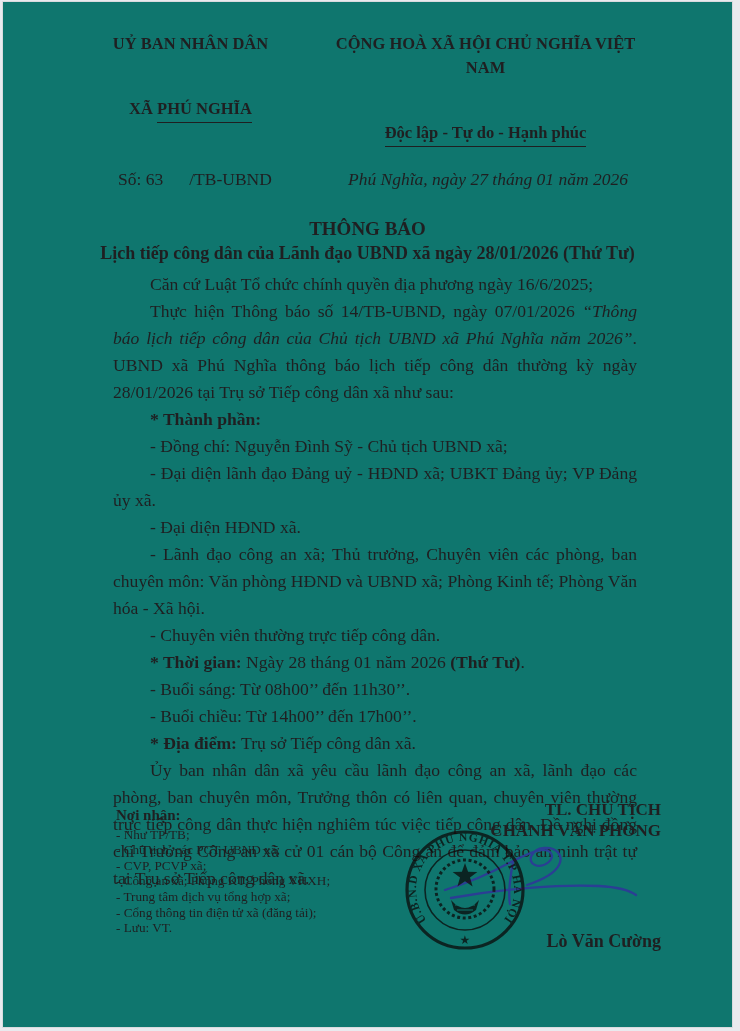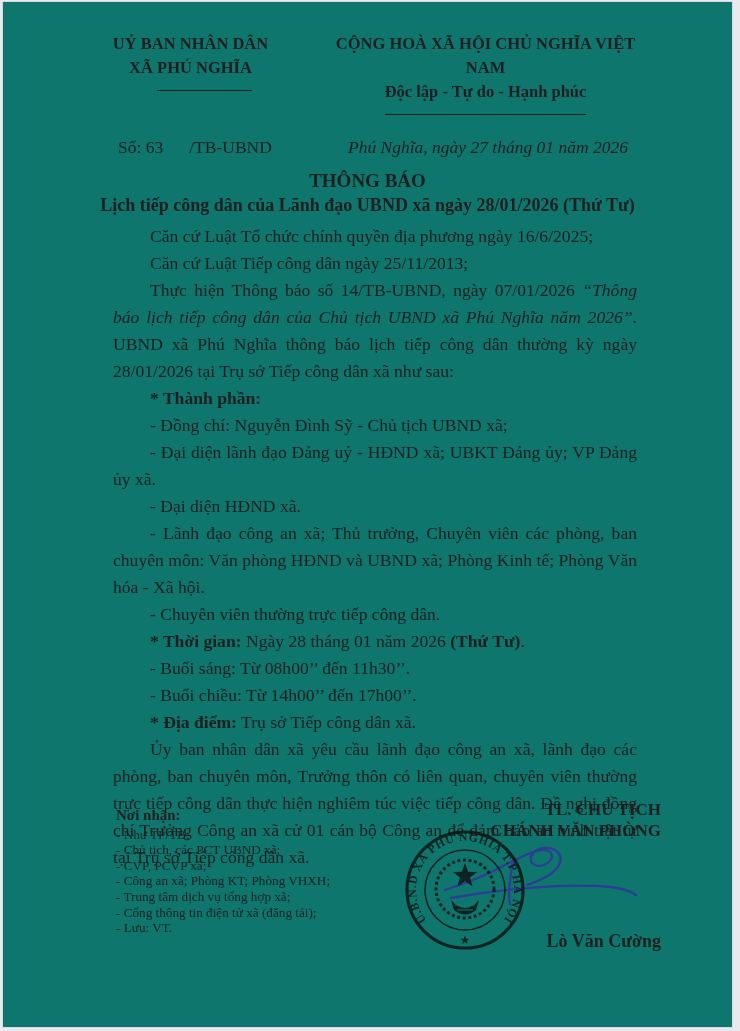--- a/index.html
+++ b/index.html
@@ -18,27 +18,27 @@
     border:1px solid #d9dade;
     box-sizing:border-box;
     overflow:hidden;
   }
   
   .header{display:flex;margin-top:30px;}
   .h-left{width:215px;margin-left:80px;text-align:center;
           font-weight:bold;font-size:16.5px;line-height:24px;}
   .h-right{width:335px;margin-left:20px;text-align:center;
            font-weight:bold;font-size:16.5px;line-height:24px;}
-  .u-line{display:inline-block;border-bottom:1.6px solid #1f1f21;padding-bottom:10px;}
+  .u-line{display:inline-block;border-bottom:1.6px solid #1f1f21;padding-bottom:1px;margin-top:41px;}
   .num-row{display:flex;margin-top:22px;font-size:17.5px;align-items:baseline;}
   .doc-number{margin-left:115px;}
   .doc-number .suffix{margin-left:26px;}
   .place-date{margin-left:auto;margin-right:104px;font-style:italic;font-weight:normal;font-size:17.5px;}
   
-  .title{margin-top:12px;text-align:center;font-weight:bold;font-size:19px;}
+  .title{margin-top:28px;text-align:center;font-weight:bold;font-size:19px;}
   .subtitle{margin-top:3px;text-align:center;font-weight:bold;font-size:18px;}
   
   .docbody{width:524px;margin:7px 0 0 110px;font-size:17.6px;line-height:27px;text-align:justify;}
   .docbody p{margin:0;text-indent:37px;}
   .b{font-weight:bold;}
   .i{font-style:italic;}
   
   .footer{position:absolute;left:0;top:797px;width:100%;}
   .recipients{position:absolute;left:110px;top:9px;width:290px;font-size:13.2px;line-height:15.6px;}
   .recipients .head{font-size:15px;font-weight:bold;margin-bottom:3px;}
@@ -72,21 +72,20 @@
   <div class="num-row">
     <div class="doc-number"><span>Số: 63</span><span class="suffix">/TB-UBND</span></div>
     <div class="place-date">Phú Nghĩa, ngày 27 tháng 01 năm 2026</div>
   </div>
 
   <div class="title">THÔNG BÁO</div>
   <div class="subtitle">Lịch tiếp công dân của Lãnh đạo UBND xã ngày 28/01/2026 (Thứ Tư)</div>
 
   <div class="docbody">
     <p>Căn cứ Luật Tổ chức chính quyền địa phương ngày 16/6/2025;</p>
-    <p>Căn cứ Luật Tiếp công dân ngày 25/11/2013;</p>
     <p><span>Thực hiện Thông báo số 14/TB-UBND, ngày 07/01/2026 </span><span class="i">“Thông báo lịch tiếp công dân của Chủ tịch UBND xã Phú Nghĩa năm 2026”</span><span>. UBND xã Phú Nghĩa thông báo lịch tiếp công dân thường kỳ ngày 28/01/2026 tại Trụ sở Tiếp công dân xã như sau:</span></p>
 
     <p class="b">* Thành phần:</p>
     <p>- Đồng chí: Nguyễn Đình Sỹ - Chủ tịch UBND xã;</p>
     <p>- Đại diện lãnh đạo Đảng uỷ - HĐND xã; UBKT Đảng ủy; VP Đảng ủy xã.</p>
     <p>- Đại diện HĐND xã.</p>
     <p>- Lãnh đạo công an xã; Thủ trưởng, Chuyên viên các phòng, ban chuyên môn: Văn phòng HĐND và UBND xã; Phòng Kinh tế; Phòng Văn hóa - Xã hội.</p>
     <p>- Chuyên viên thường trực tiếp công dân.</p>
 
     <p><span class="b">* Thời gian:</span><span> Ngày 28 tháng 01 năm 2026 </span><span class="b">(Thứ Tư)</span><span>.</span></p>

